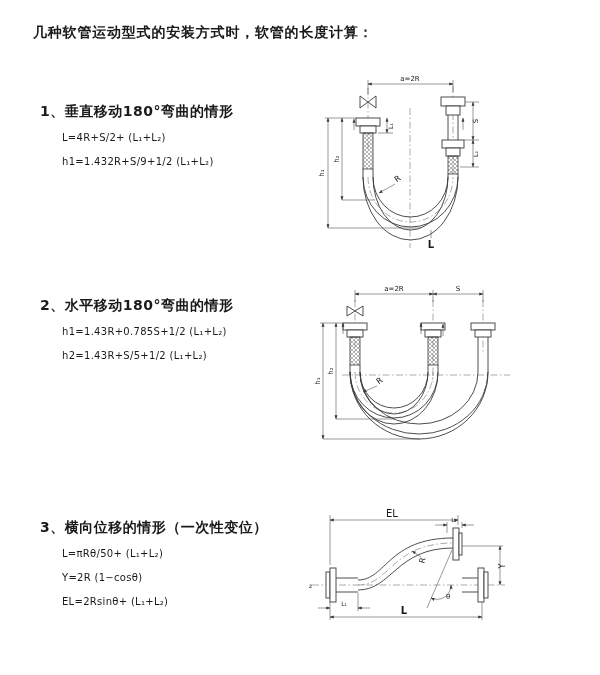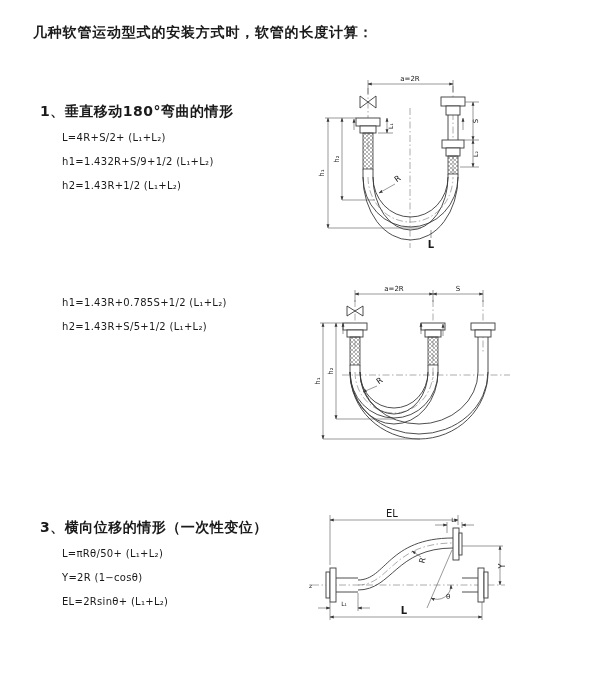--- a/index.html
+++ b/index.html
@@ -34,24 +34,24 @@
 <body>
 
 <div class="page">
 
   <div class="title">几种软管运动型式的安装方式时，软管的长度计算：</div>
 
   <div class="sec sec1">
     <div class="heading">1、垂直移动180°弯曲的情形</div>
     <div class="formula">L=4R+S/2+ (L₁+L₂)</div>
     <div class="formula">h1=1.432R+S/9+1/2 (L₁+L₂)</div>
-    <div class="formula">h2=1.43R+1/2 (L₁+L₂)</div>
   </div>
 
   <div class="sec sec2">
+    <div class="heading">2、水平移动180°弯曲的情形</div>
     <div class="formula">h1=1.43R+0.785S+1/2 (L₁+L₂)</div>
     <div class="formula">h2=1.43R+S/5+1/2 (L₁+L₂)</div>
   </div>
 
   <div class="sec sec3">
     <div class="heading">3、横向位移的情形（一次性变位）</div>
     <div class="formula">L=πRθ/50+ (L₁+L₂)</div>
     <div class="formula">Y=2R (1−cosθ)</div>
     <div class="formula">EL=2Rsinθ+ (L₁+L₂)</div>
   </div>

